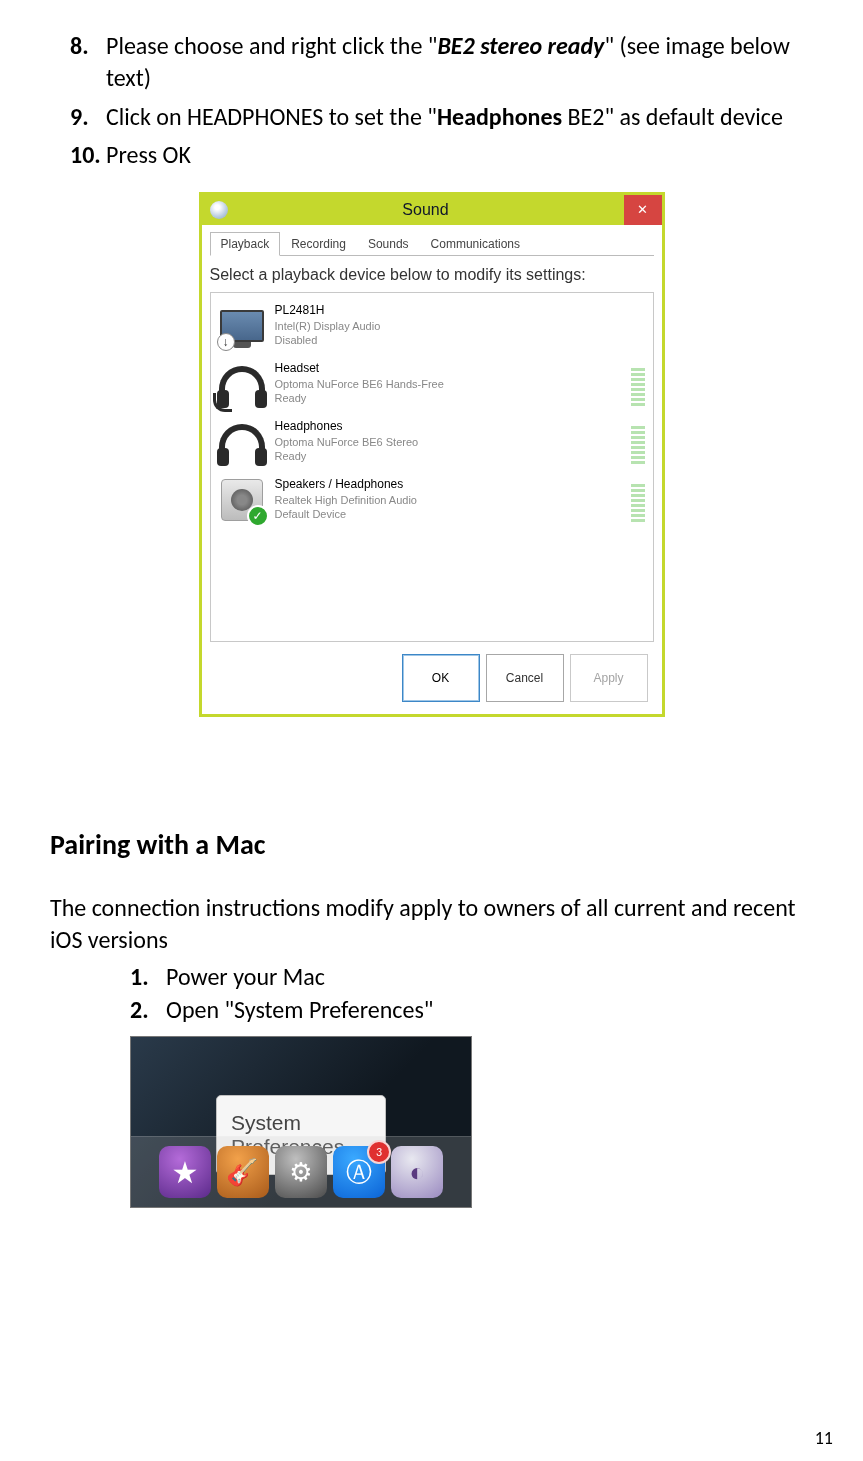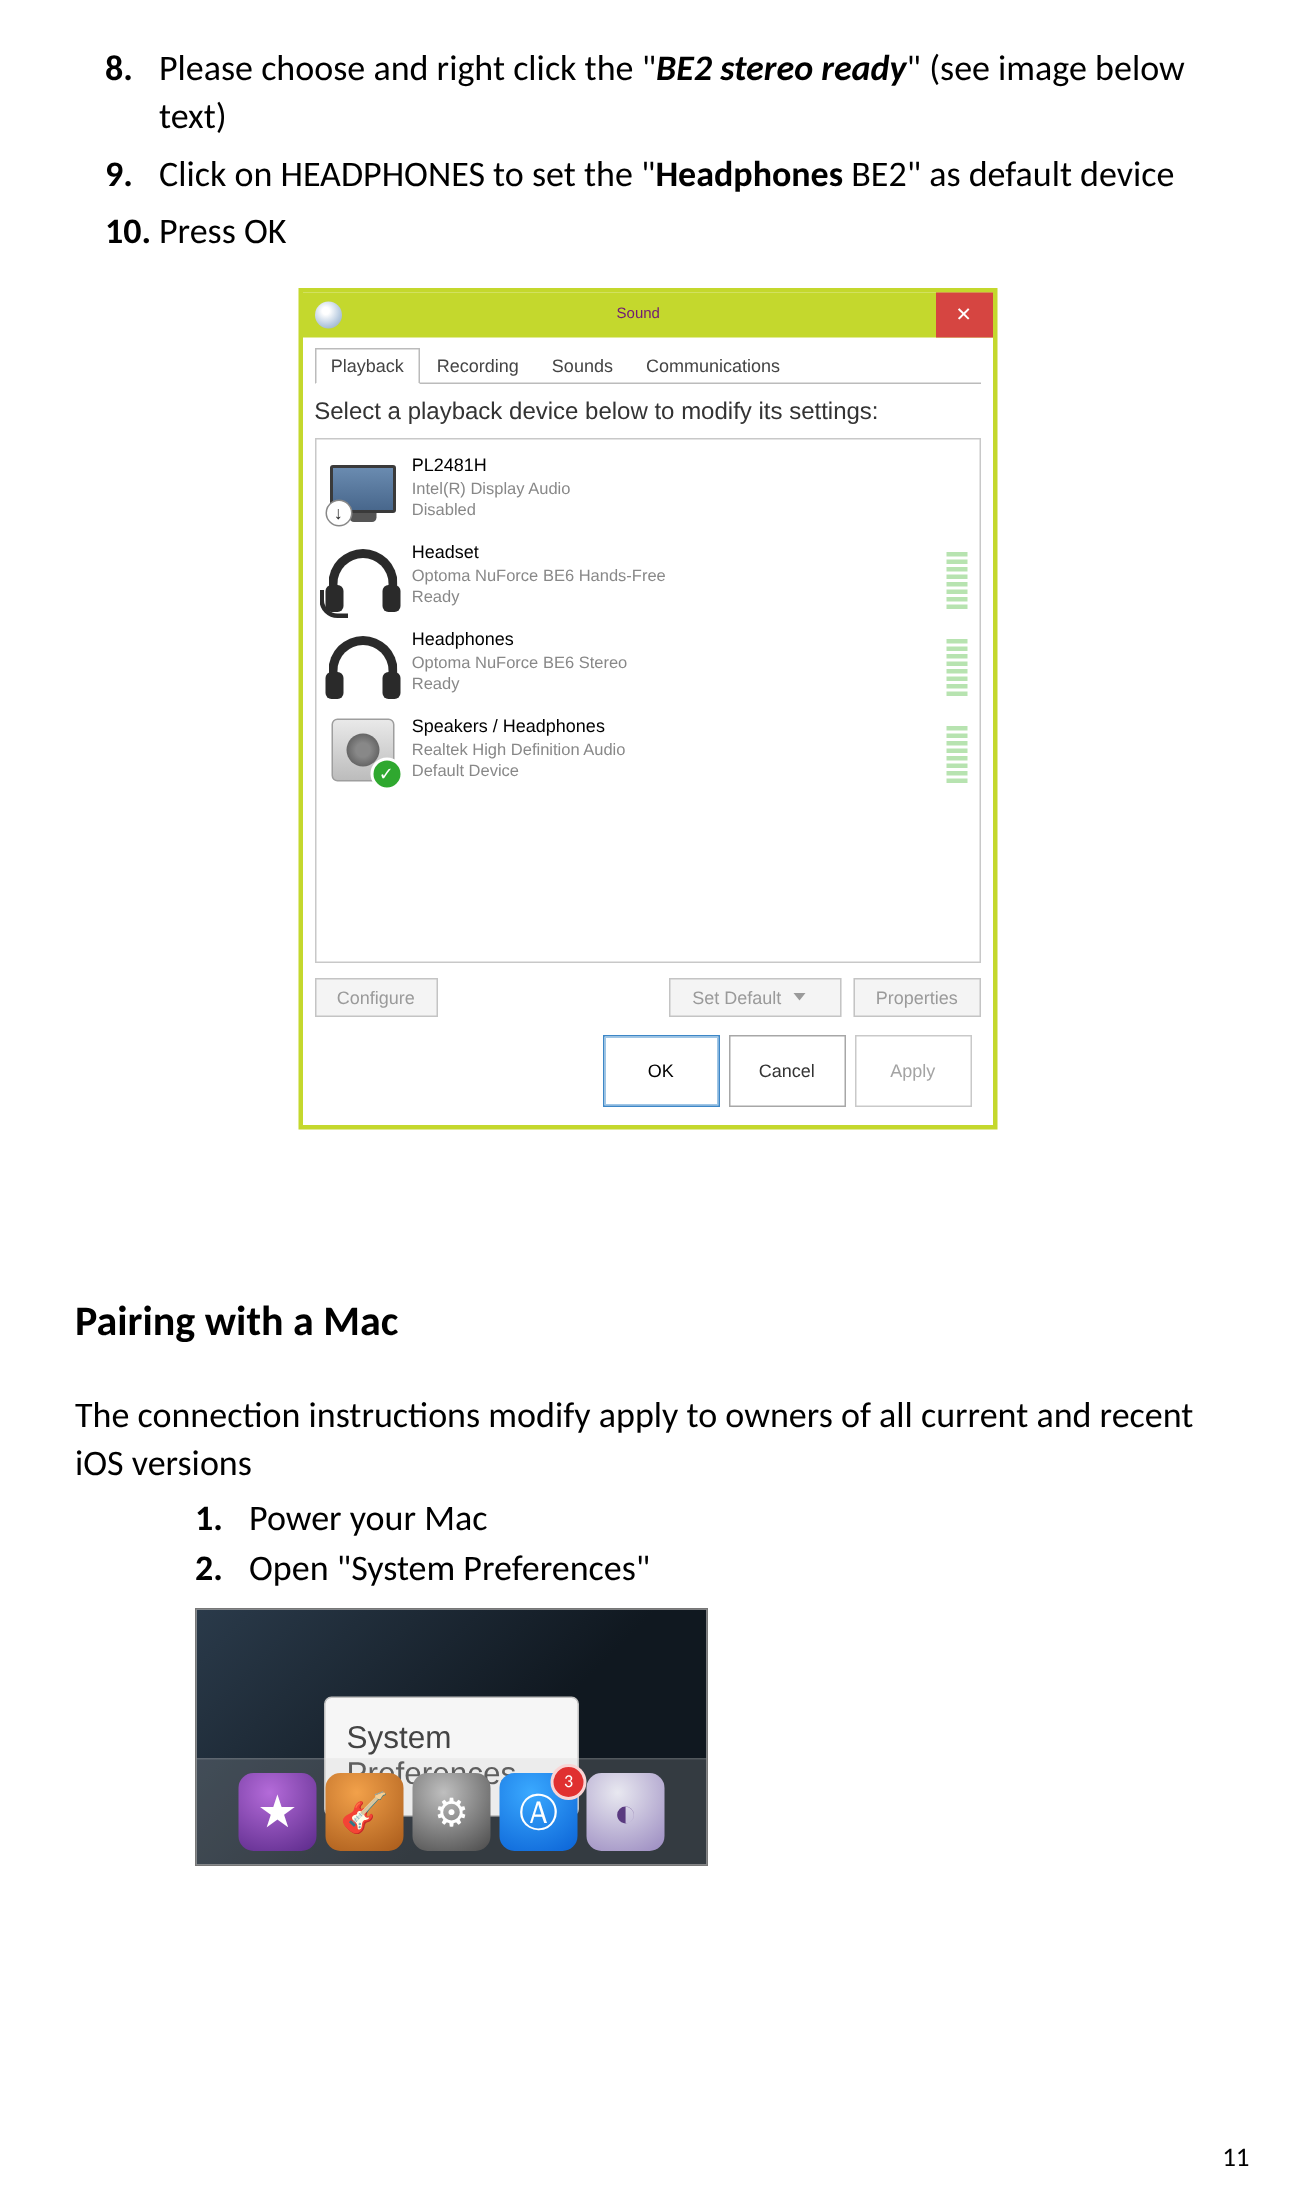--- a/index.html
+++ b/index.html
@@ -48,22 +48,22 @@
   }
   .sound-sysicon {
     width: 18px; height: 18px;
     border-radius: 50%;
     background: radial-gradient(circle at 40% 35%, #fff 15%, #b8cbe0 60%, #8aa2b5 100%);
     margin-left: 8px;
   }
   .sound-title {
     flex: 1;
     text-align: center;
-    font-size: 10px;
-    color: #701a75;
+    font-size: 16px;
+    color: #0f172a;
   }
   .sound-close {
     width: 38px;
     height: 100%;
     background: #d64541;
     color: #fff;
     display: flex;
     align-items: center;
     justify-content: center;
     font-size: 13px;
@@ -479,28 +479,20 @@
             <span></span>
             <span></span>
             <span></span>
             <span></span>
             <span></span>
             <span></span>
             <span></span>
           </div>
       </div>
     </div>
-    <div class="dev-btn-row">
-      <div class="flat-btn" style="margin-right:auto">Configure</div>
-      <div class="flat-btn split">
-          <span>Set Default</span>
-          <span class="caret-down"></span>
-        </div>
-      <div class="flat-btn">Properties</div>
-    </div>
     <div class="dialog-foot">
       <div class="dlg-btn primary">OK</div>
       <div class="dlg-btn">Cancel</div>
       <div class="dlg-btn disabled">Apply</div>
     </div>
   </div>
 </div>
 
 <h2 class="mac-heading">Pairing with a Mac</h2>
 <div class="mac-para">The connection instructions modify apply to owners of all current and recent iOS versions</div>

